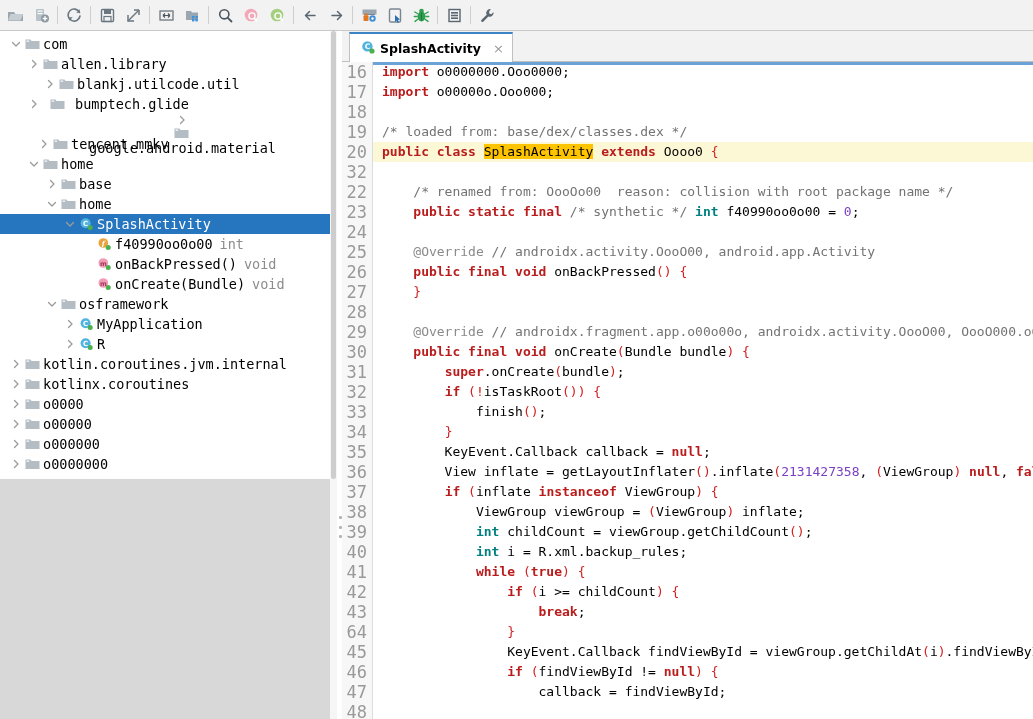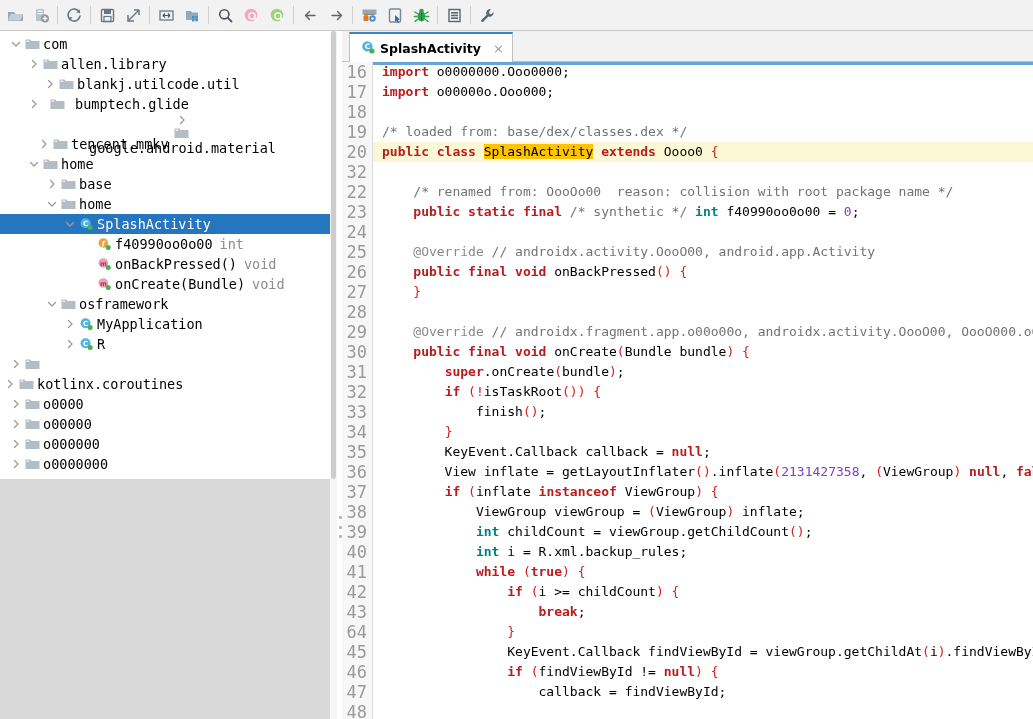--- a/index.html
+++ b/index.html
@@ -480,22 +480,23 @@
                 <svg width="12" height="12" viewBox="0 0 12 12">
                   <path d="M4.5 2.5 8 6l-3.5 3.5" stroke="#9b9b9b" stroke-width="1.3" fill="none" stroke-linecap="round" stroke-linejoin="round"></path>
                 </svg>
               </span>
               <span class="ic">
                 <svg width="15" height="14" viewBox="0 0 15 14">
                   <path d="M0.5 2.5h5l1 1.5h8v8h-14z" fill="#b4bcc4"></path>
                   <rect x="1.6" y="3.4" width="2.6" height="1.6" fill="#e9edf0"></rect>
                 </svg>
               </span>
-            </div>
-            <div class="row" style="padding-left: 2px; align-items: center;">
+              <span class="lbl">kotlin.coroutines.jvm.internal</span>
+            </div>
+            <div class="row" style="padding-left: 8px; align-items: center;">
               <span class="twisty">
                 <svg width="12" height="12" viewBox="0 0 12 12">
                   <path d="M4.5 2.5 8 6l-3.5 3.5" stroke="#9b9b9b" stroke-width="1.3" fill="none" stroke-linecap="round" stroke-linejoin="round"></path>
                 </svg>
               </span>
               <span class="ic">
                 <svg width="15" height="14" viewBox="0 0 15 14">
                   <path d="M0.5 2.5h5l1 1.5h8v8h-14z" fill="#b4bcc4"></path>
                   <rect x="1.6" y="3.4" width="2.6" height="1.6" fill="#e9edf0"></rect>
                 </svg>

